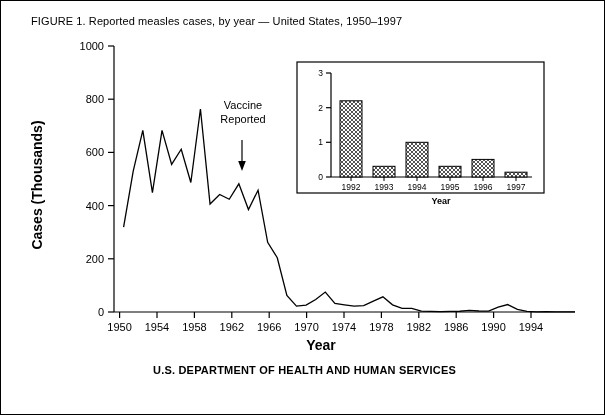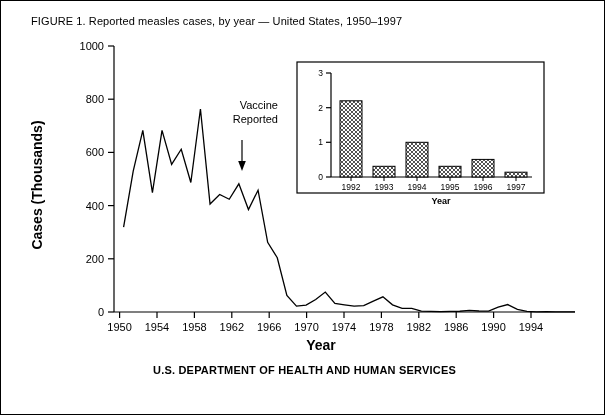--- a/index.html
+++ b/index.html
@@ -65,21 +65,21 @@
     position: absolute;
     left: 0;
     top: 0;
   }
   .annotation {
     position: absolute;
     left: 207px;
     top: 97px;
     font-size: 11px;
     line-height: 14px;
-    text-align: right;
+    text-align: center;
     width: 70px;
   }
   .inset-ylabel {
     position: absolute;
     left: 261px;
     top: 118px;
     width: 120px;
     text-align: center;
     font-size: 9px;
     font-weight: bold;

